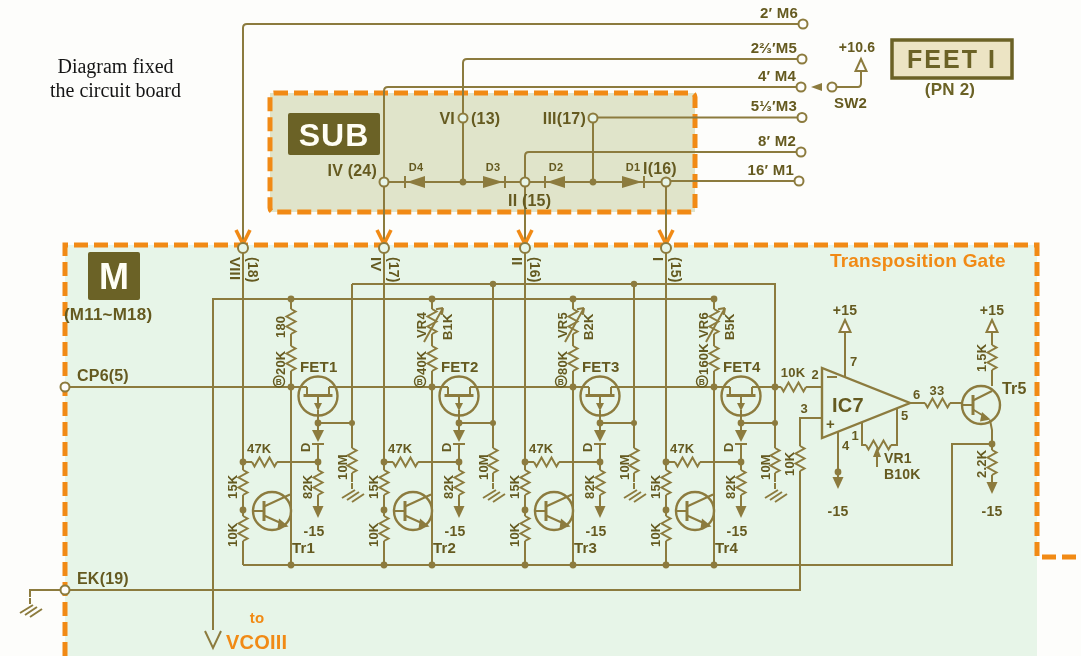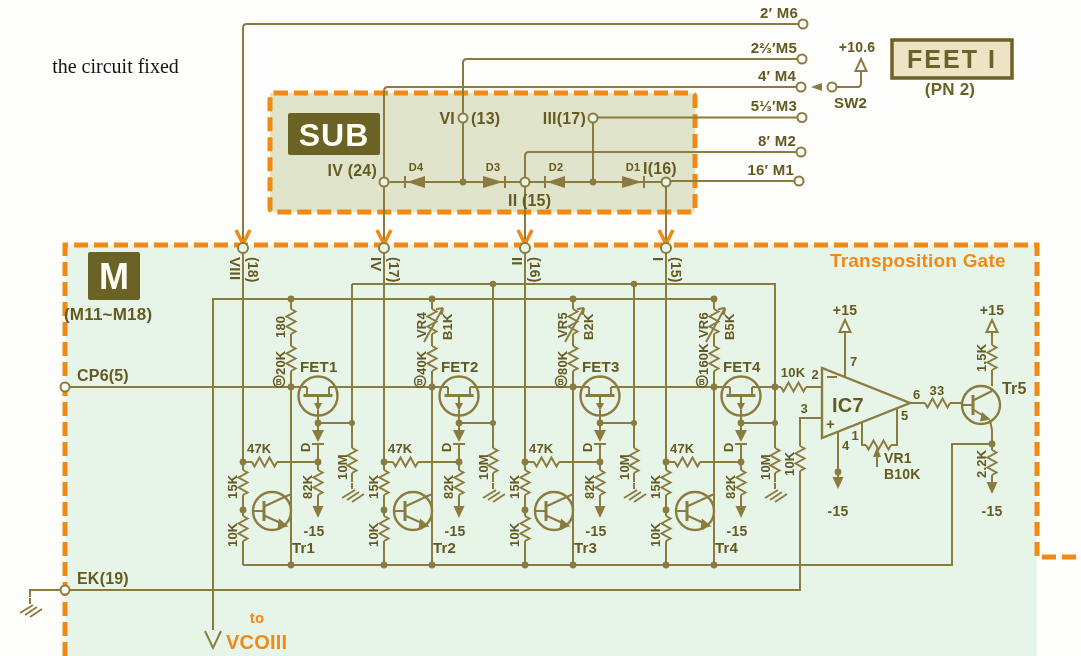--- a/index.html
+++ b/index.html
@@ -22,21 +22,22 @@
   .t16{font-size:16px;} .t17{font-size:17px;} .t19{font-size:19px;} .t20{font-size:20px;}
   .t25{font-size:25px;letter-spacing:2px;} .t32{font-size:32px;letter-spacing:1px;} .t36{font-size:36px;}
   .white{fill:#fffef4;}
 </style>
 </head>
 <body>
 
 <div class="stage">
 
   <div class="note">
-    <div>the circuit fixed</div>
+    <div>Diagram fixed</div>
+    <div>the circuit board</div>
   </div>
 
   <svg id="schem" width="1081" height="656" viewBox="0 0 1081 656" style="position:absolute;left:0;top:0">
     <defs>
       <g id="gnd">
           <path class="w" d="M0 0 V6 M-10 15 L3 7 M-5 17 L7 9 M0 19 L12 11"></path>
         </g>
       <g id="ad">
           <path class="w" d="M0 0 V5"></path>
           <path class="f" d="M-5.5 4 H5.5 L0 16 Z"></path>

